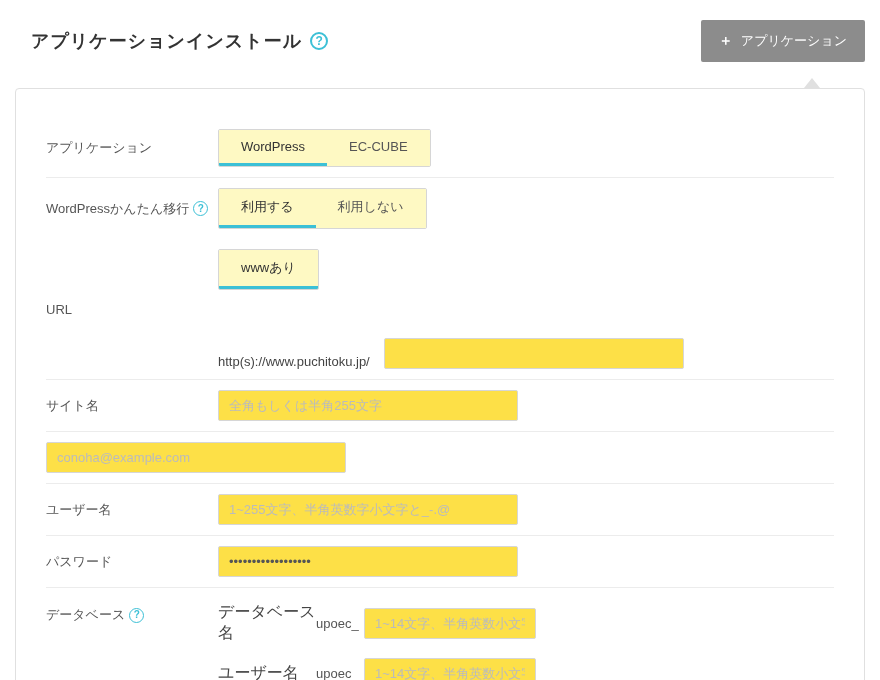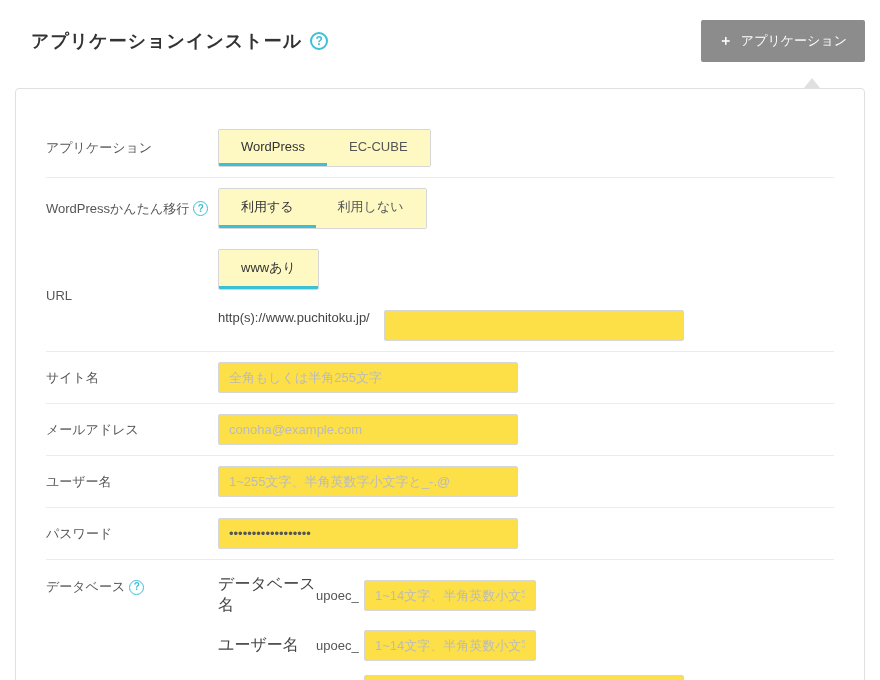--- a/index.html
+++ b/index.html
@@ -202,36 +202,35 @@
       </div>
     </div>
   </div>
 
   <div class="form-row">
     <div class="label-col">URL</div>
     <div class="field-col" style="flex-direction:column; align-items:flex-start; gap:20px;">
       <div class="seg">
         <div class="seg-item active">wwwあり</div>
       </div>
-      <div style="display:flex; align-items:flex-start; gap:14px;">
+      <div style="display:flex; align-items:flex-end; gap:14px;margin-top:28px;">
         <span class="url-prefix">http(s)://www.puchitoku.jp/</span>
         <input type="text" class="w300" style="">
       </div>
     </div>
   </div>
 
   <div class="form-row">
     <div class="label-col">サイト名</div>
     <div class="field-col">
       <input type="text" class="w300" placeholder="全角もしくは半角255文字" style="">
     </div>
   </div>
 
   <div class="form-row">
-    <div class="label-col">メールアドレス</div>
     <div class="field-col">
       <input type="text" class="w300" placeholder="conoha@example.com" style="">
     </div>
   </div>
 
   <div class="form-row">
     <div class="label-col">ユーザー名</div>
     <div class="field-col">
       <input type="text" class="w300" placeholder="1~255文字、半角英数字小文字と_-.@" style="">
     </div>

